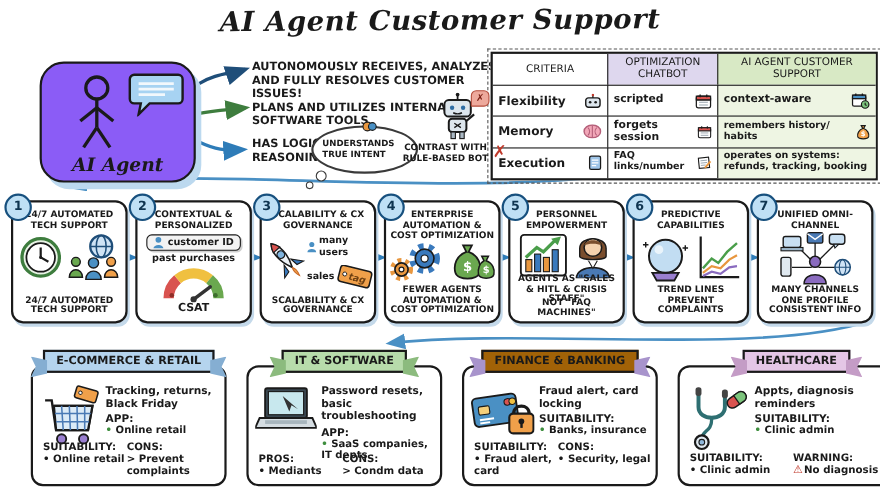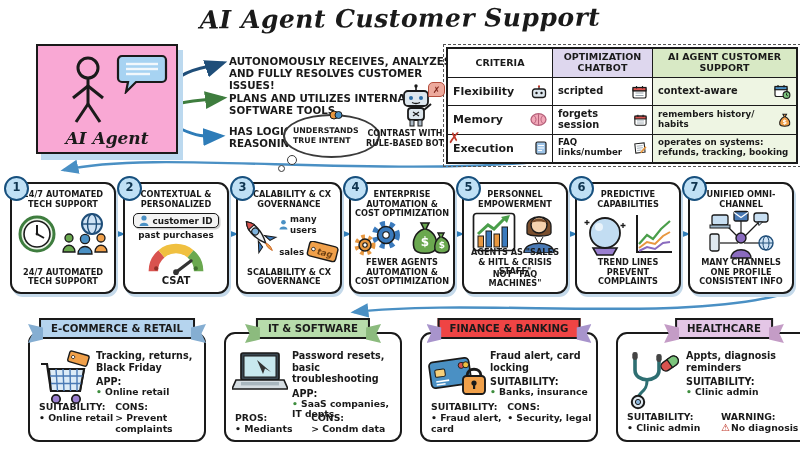--- a/index.html
+++ b/index.html
@@ -2,22 +2,22 @@
 <html><head>
 <meta charset="utf-8">
 <style>
   html,body{margin:0;padding:0;background:#fff}
   #canvas{position:relative;width:800px;height:450px;background:#fff;overflow:hidden;
           font-family:"DejaVu Sans",sans-serif;color:#1a1a1a}
   
   #title{position:absolute;top:4px;left:0;right:0;text-align:center;font-size:25px;font-weight:700;
          letter-spacing:.5px;transform:rotate(-.4deg);font-family:"DejaVu Serif",serif;font-style:italic}
   
-  .agent-card{position:absolute;left:36px;top:44px;width:138px;height:106px;background:#f9a8d4;
-      border:2.6px solid #1a1a1a;border-radius:0;box-shadow:5px 6px 0 #bcd9ef;z-index:2}
+  .agent-card{position:absolute;left:36px;top:56px;width:138px;height:106px;background:#8b5cf6;
+      border:2.6px solid #1a1a1a;border-radius:22px;box-shadow:5px 6px 0 #bcd9ef;z-index:2}
   .agent-label{position:absolute;bottom:4px;left:0;right:0;text-align:center;font-size:17px;font-weight:700;
       font-style:italic;font-family:"DejaVu Serif",serif}
   
   .pt{position:absolute;font-weight:700;font-size:10.3px;line-height:1.18;z-index:2}
   .p1{left:229px;top:55px;width:238px}
   .p2{left:229px;top:92px;width:200px}
   .p3{left:229px;top:125px;width:92px}
   
   .cloud{position:absolute;left:283px;top:114px;width:97px;height:44px;background:#fff;border:2px solid #3a3a3a;
      border-radius:50%;display:flex;align-items:center;justify-content:center;
@@ -34,21 +34,21 @@
   .contrast{position:absolute;left:366px;top:129px;display:flex;align-items:center;gap:4px;z-index:3}
   .contrast .txt{width:78px;text-align:center;font-size:8px;font-weight:700;line-height:1.2}
   .redx{color:#c0392b;font-size:15px;font-weight:700;line-height:1}
   
   .tbl{position:absolute;left:446px;top:47px;width:348px;background:#fff;border:2.2px solid #1a1a1a;
        outline:1.6px dashed #555;outline-offset:2px;display:grid;grid-template-columns:104px 100px 1fr;z-index:2}
   .tbl>div{border-top:1.7px solid #1a1a1a;border-left:1.7px solid #1a1a1a;padding:3px 5px;display:flex;
        align-items:center;box-sizing:border-box;min-height:28px}
   .tbl>div:nth-child(-n+3){border-top:none}
   .tbl>div:nth-child(3n+1){border-left:none}
-  .th{justify-content:center;text-align:center;font-size:9.5px;font-weight:700;line-height:1.15;min-height:31px}
+  .th{justify-content:center;text-align:center;font-size:9.5px;font-weight:400;line-height:1.15;min-height:31px}
   .th-chatbot{background:#ded7ee}
   .th-agent{background:#d8e9c5}
   .td-agent{background:#eef5e3}
   .td-crit{font-size:11px;font-weight:700;justify-content:space-between}
   .td{font-size:9.8px;font-weight:700;justify-content:space-between;gap:3px;line-height:1.1}
   .tsm{font-size:8.7px}
   
   .fbox{position:absolute;top:182px;width:106px;height:112px;background:#fff;border:2.4px solid #1a1a1a;
      border-radius:11px;box-shadow:2px 3px 0 #c4d9ea;z-index:2;box-sizing:border-box}
   .fnum{position:absolute;top:-8px;left:-8px;width:21px;height:21px;border-radius:50%;background:#bfe0f5;
@@ -66,21 +66,21 @@
   .ibox{position:absolute;top:332px;width:178px;height:110px;background:#fff;border:2.3px solid #1a1a1a;
      border-radius:11px;z-index:2;box-sizing:border-box}
   .ribbon{position:absolute;top:-16px;left:50%;transform:translateX(-50%);padding:3px 10px;text-align:center;
      font-weight:700;font-size:10.2px;border:2px solid #1a1a1a;white-space:nowrap;z-index:4}
   .ribbon::before{content:"";position:absolute;left:-13px;top:4px;width:15px;height:19px;background:var(--tail);
      clip-path:polygon(0 0,100% 18%,100% 82%,0 100%,30% 50%);z-index:-1}
   .ribbon::after{content:"";position:absolute;right:-13px;top:4px;width:15px;height:19px;background:var(--tail);
      clip-path:polygon(100% 0,0 18%,0 82%,100% 100%,70% 50%);z-index:-1}
   .r-blue{background:#b5d4ee;--tail:#85aed2}
   .r-green{background:#b7dcab;--tail:#8cbb7e}
-  .r-purple{background:#ef4444;--tail:#a894cc}
+  .r-purple{background:#a16207;--tail:#a894cc}
   .r-pink{background:#e4c6e6;--tail:#c49cc6}
   .irow{display:flex;margin:16px 6px 0 6px;gap:4px}
   .iicon{flex:0 0 56px;display:flex;justify-content:center}
   .idesc{font-size:9.6px;font-weight:700;line-height:1.2}
   .ilab{font-size:9.6px;font-weight:700;margin-top:3px}
   .ival{font-size:9.2px;font-weight:700;line-height:1.15}
   .gb::before{content:"\2022\00a0";color:#3e8e3e}
   .ibot{position:absolute;left:9px;right:3px;bottom:6px;display:grid;grid-template-columns:47% 53%;
      font-size:9.3px;font-weight:700;line-height:1.2}
   .warn{color:#c0392b;font-size:10px;margin-right:1px}

